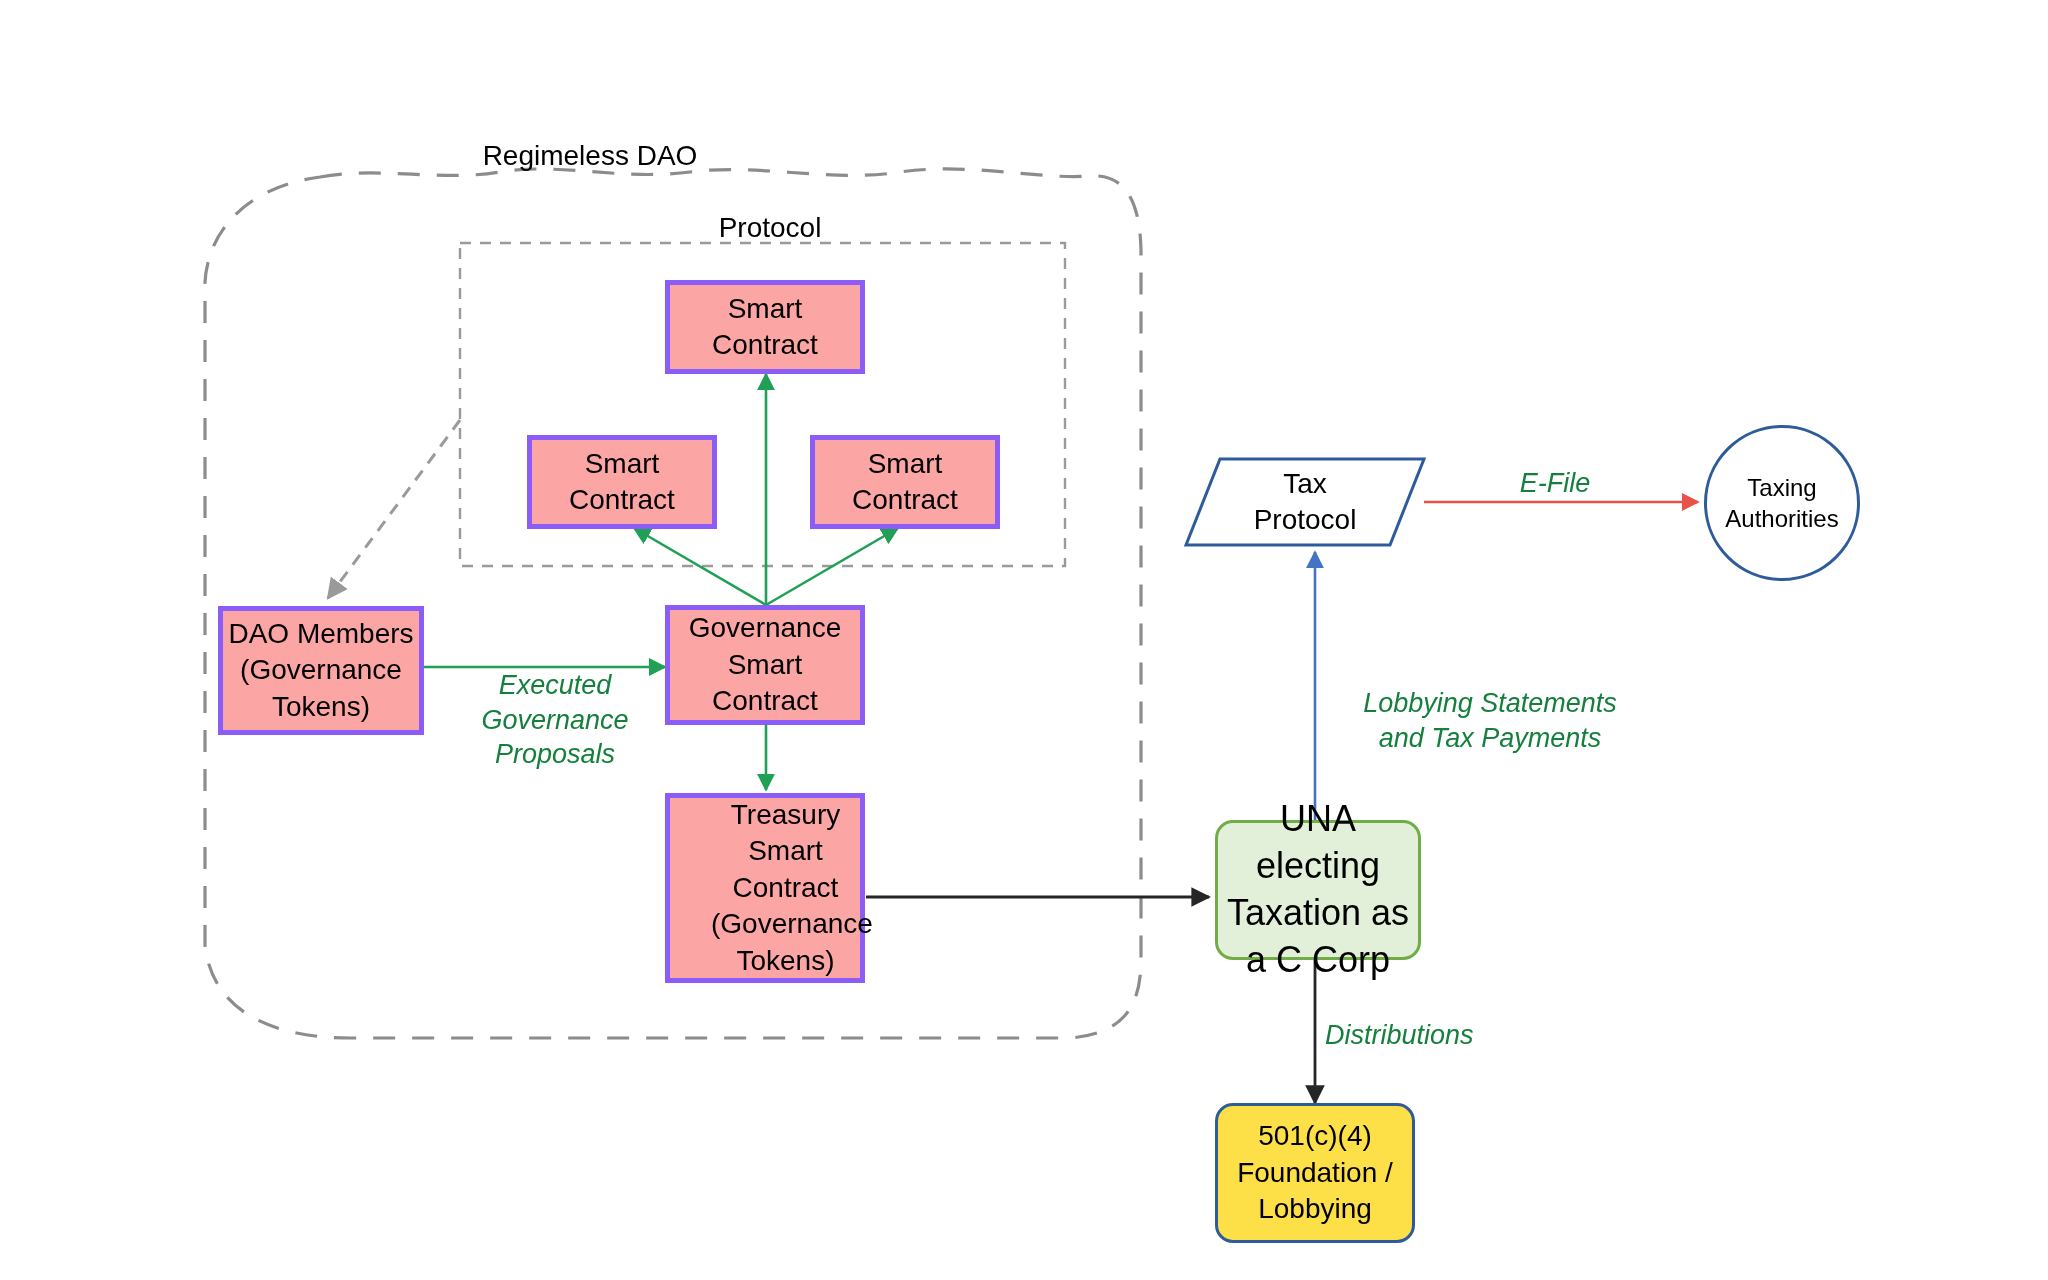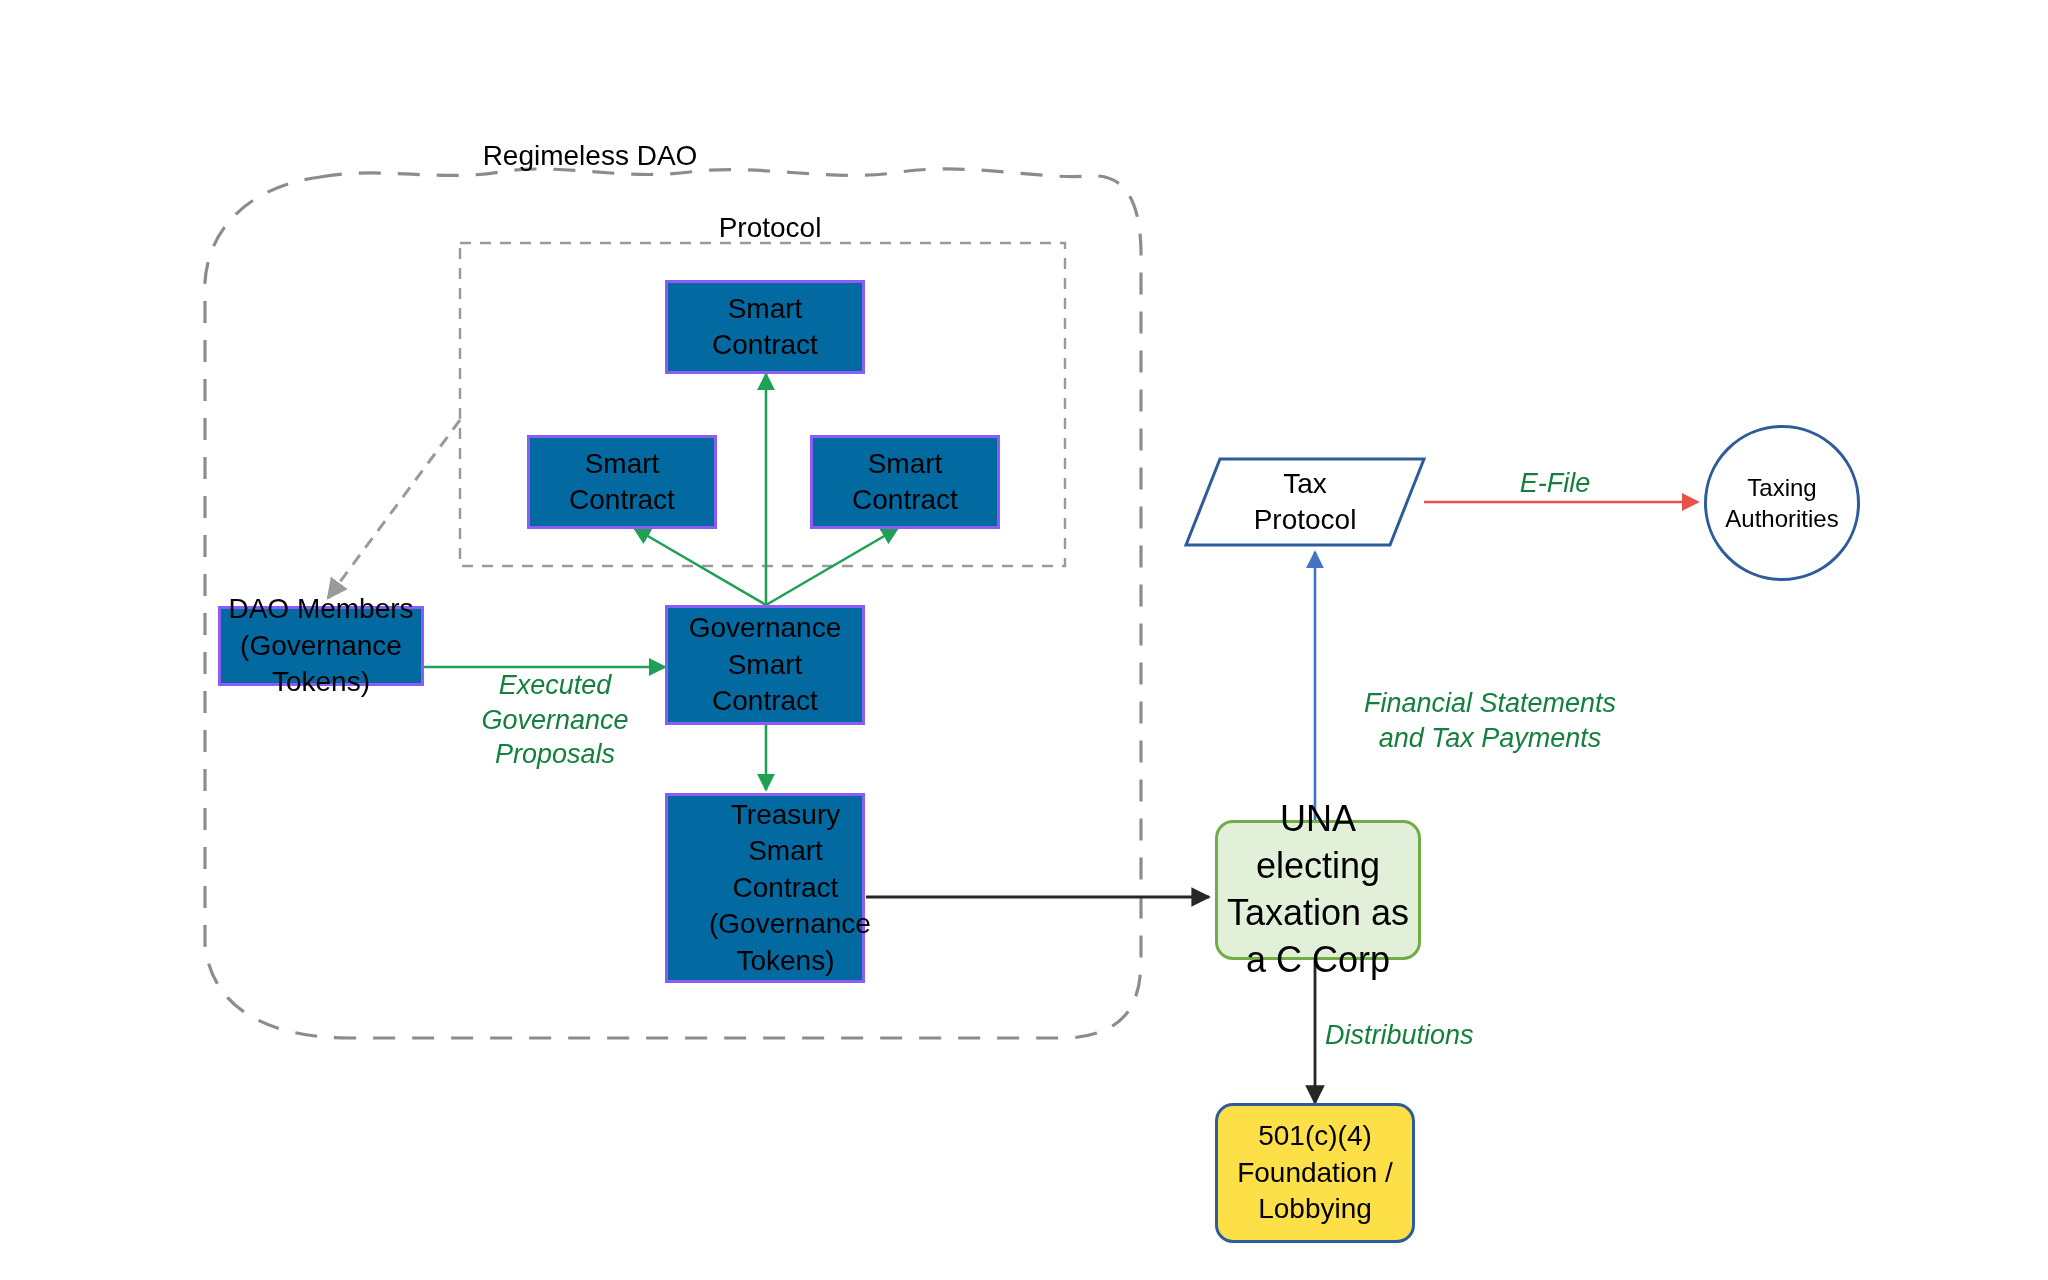--- a/index.html
+++ b/index.html
@@ -32,22 +32,22 @@
     justify-content: center;
     text-align: center;
     color: #000000;
     line-height: 1.30;
   }
   .node .lbl {
     display: block;
     width: 100%;
   }
   .rect-node {
-    border: 3px solid #8b5cf6;
-    background: #0369a1;
+    border: 5px solid #8b5cf6;
+    background: #fca5a5;
     font-size: 28px;
   }
   .rounded-green {
     border: 3px solid #70AD47;
     background: #E2EFD9;
     border-radius: 18px;
     font-size: 36px;
   }
   .rounded-blue {
     border: 3px solid #2E5C9A;
@@ -161,21 +161,21 @@
   <div class="node rect-node" style="left:527px; top:435px; width:190px; height:94px;">
     <span class="lbl" style="white-space:pre-line;">Smart
 Contract</span>
   </div>
 
   <div class="node rect-node" style="left:810px; top:435px; width:190px; height:94px;">
     <span class="lbl" style="white-space:pre-line;">Smart
 Contract</span>
   </div>
 
-  <div class="node rect-node" style="left:218px; top:606px; width:206px; height:80px;">
+  <div class="node rect-node" style="left:218px; top:606px; width:206px; height:129px;">
     <span class="lbl" style="white-space:pre-line;">DAO Members
 (Governance
 Tokens)</span>
   </div>
 
   <div class="node rect-node" style="left:665px; top:605px; width:200px; height:120px;">
     <span class="lbl" style="white-space:pre-line;">Governance
 Smart
 Contract</span>
   </div>
@@ -209,18 +209,18 @@
 Foundation /
 Lobbying</span>
   </div>
 
   <div class="edge-label" style="left:465px; top:668px; width:180px;">Executed
 Governance
 Proposals</div>
 
   <div class="edge-label" style="left:1490px; top:466px; width:130px;">E-File</div>
 
-  <div class="edge-label" style="left:1325px; top:686px; width:330px; text-align:center;">Financial Statements
+  <div class="edge-label" style="left:1325px; top:686px; width:330px; text-align:center;">Lobbying Statements
 and Tax Payments</div>
 
   <div class="edge-label" style="left:1325px; top:1018px; width:240px; text-align:left;">Distributions</div>
 
 </div>
 
 </body></html>

